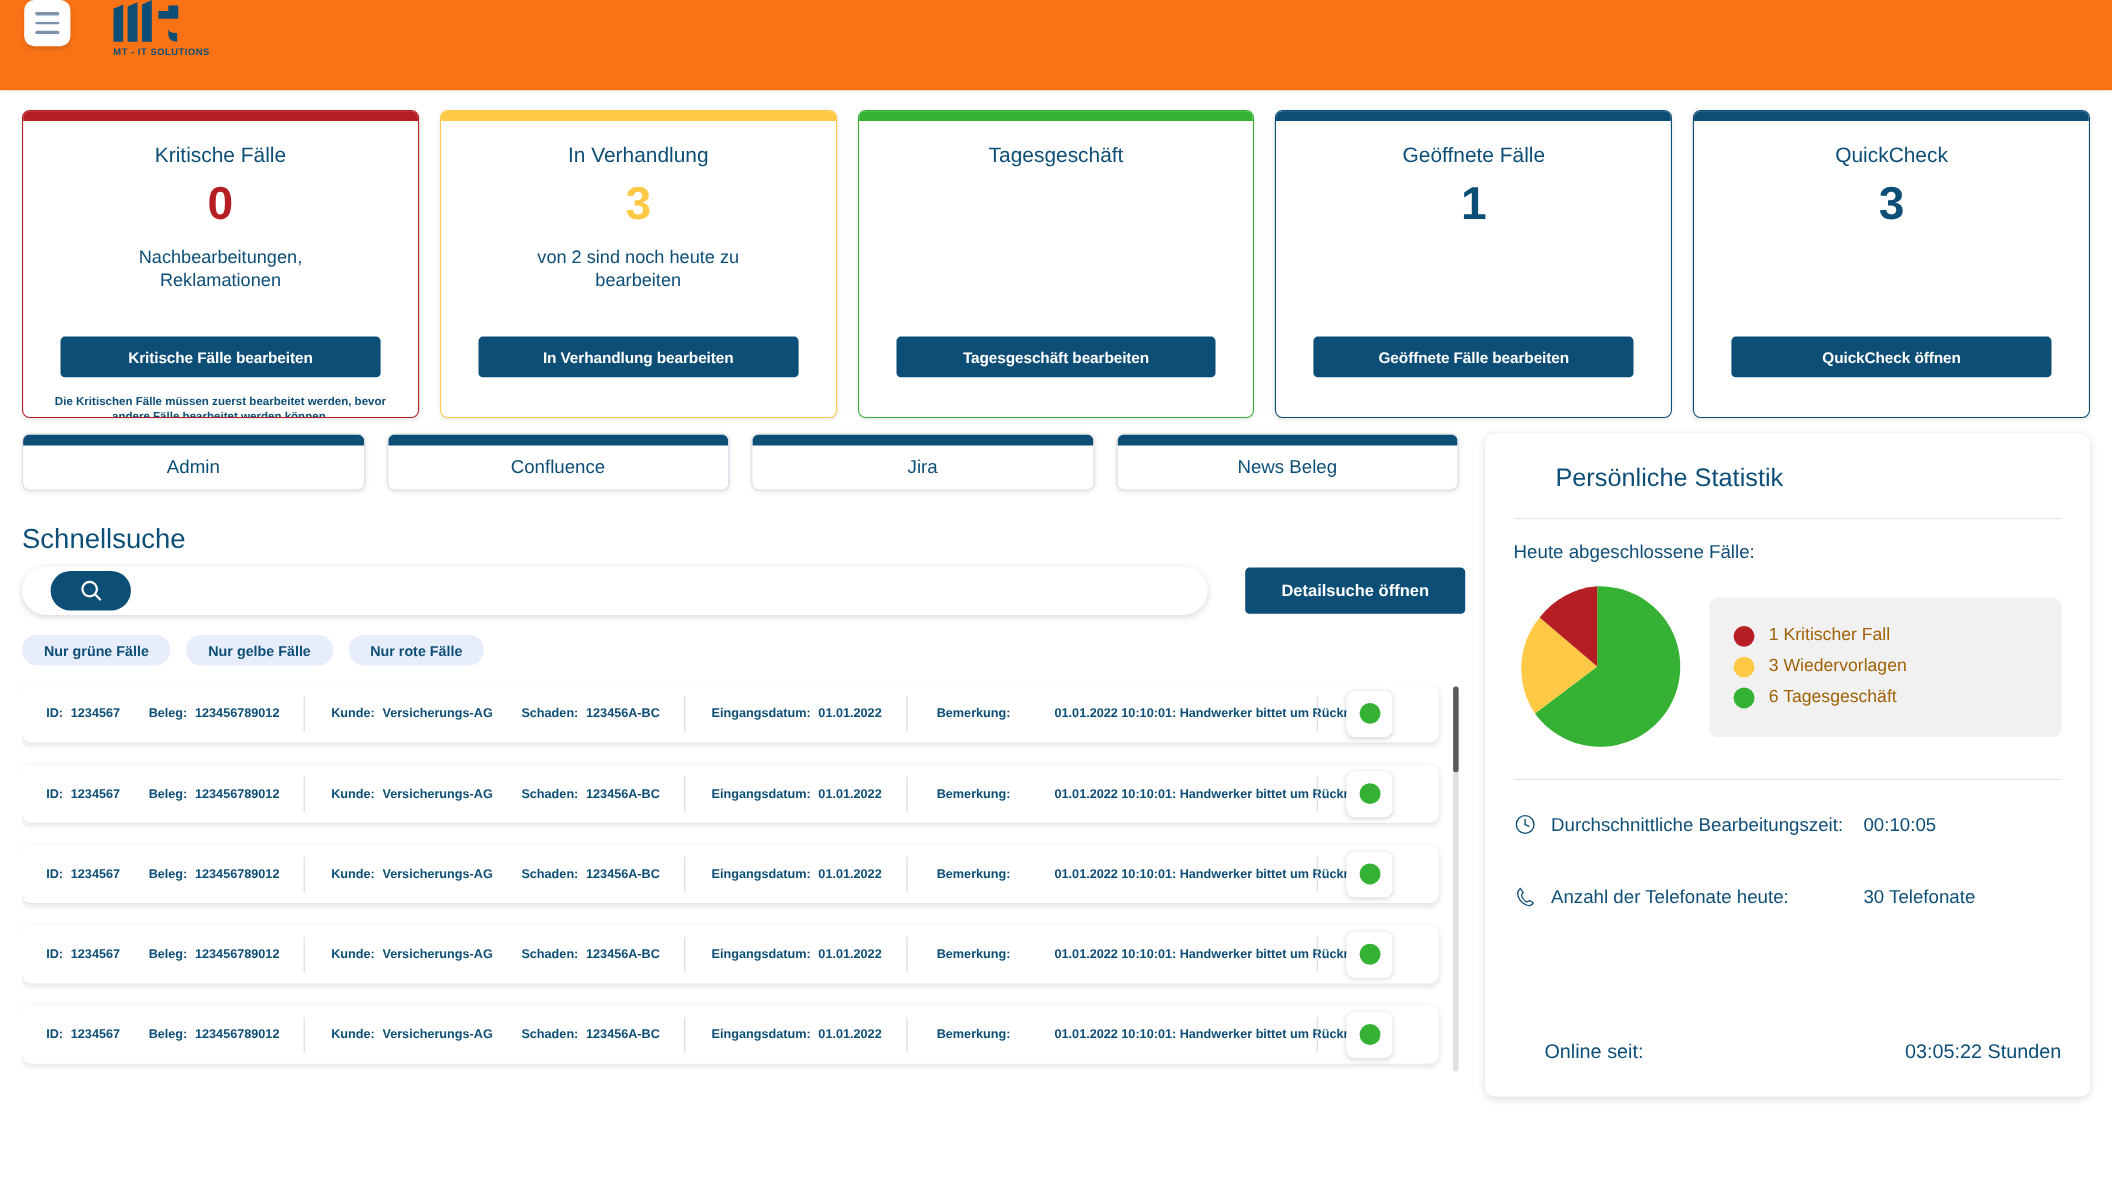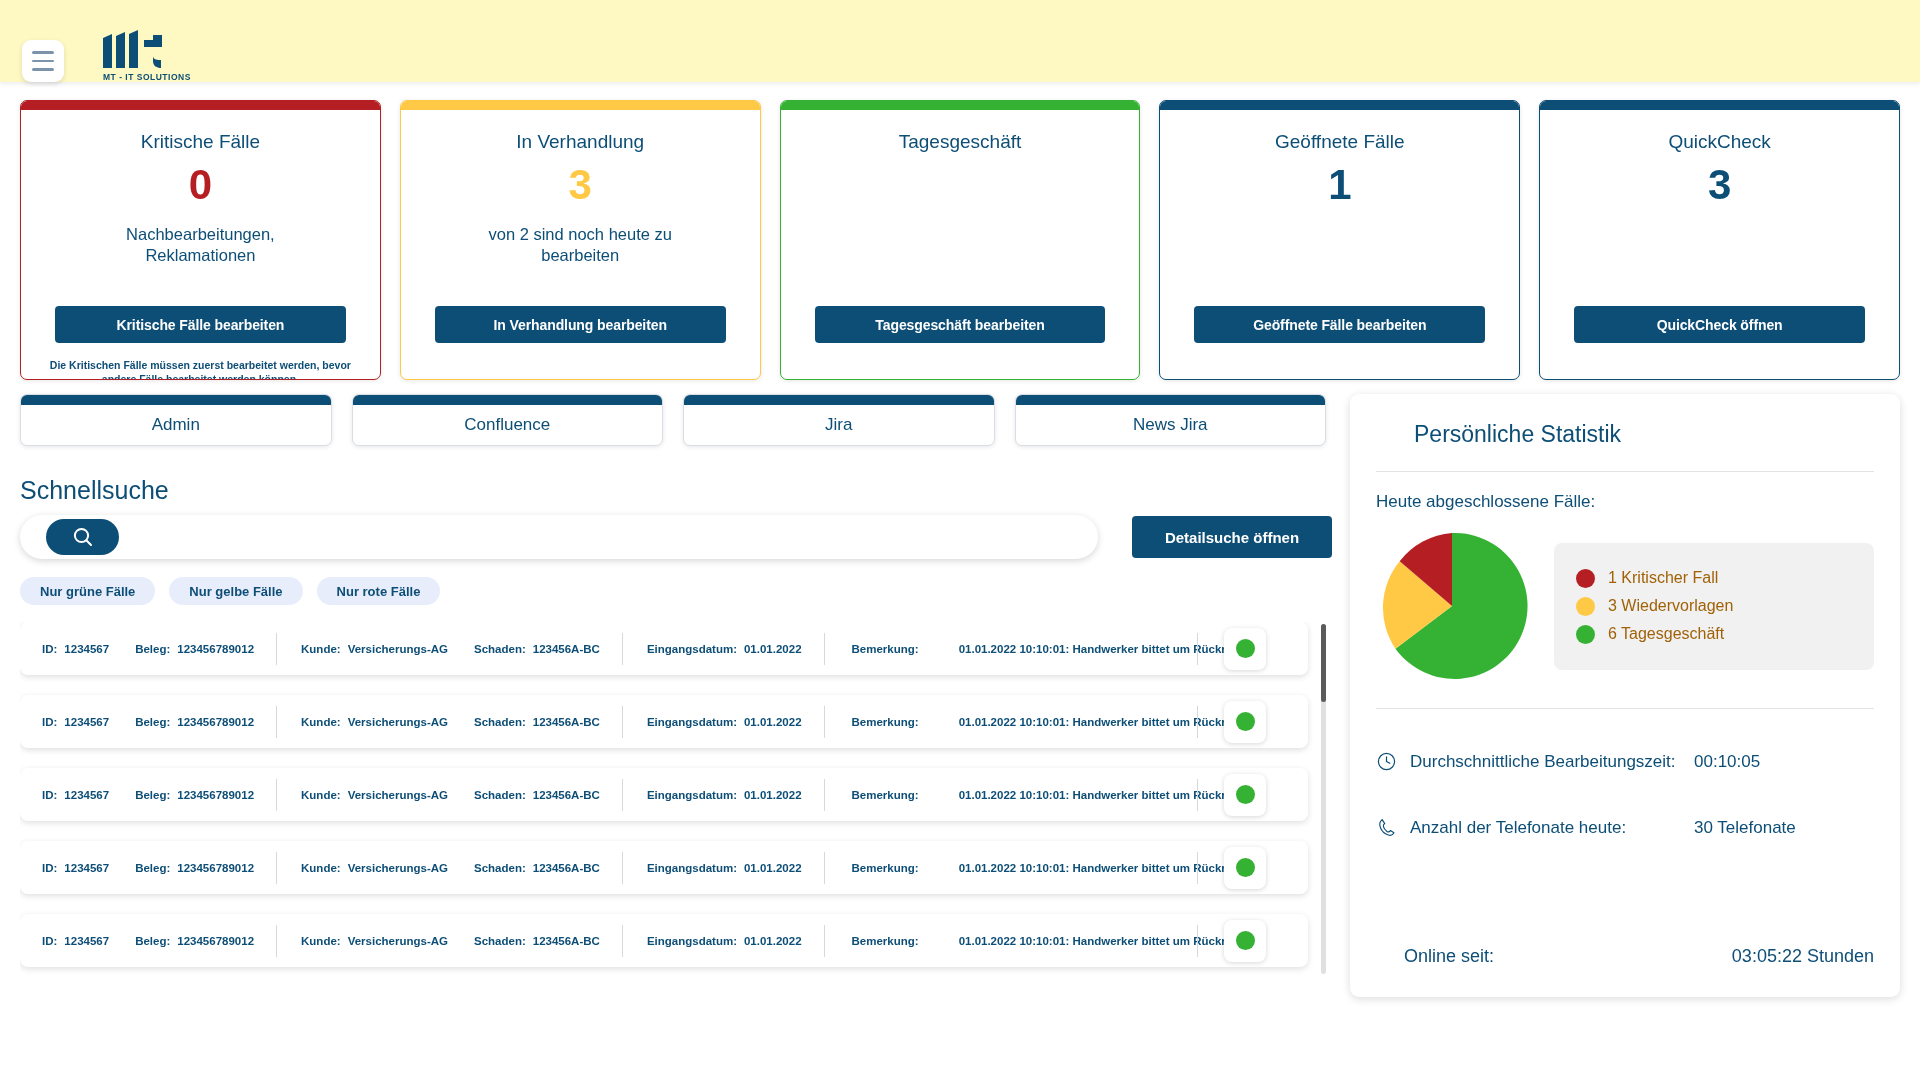--- a/index.html
+++ b/index.html
@@ -8,23 +8,23 @@
     overflow: hidden;
     background: #ffffff;
     font-family: "Liberation Sans", sans-serif;
     color: #0d4e77;
   }
   body { position: relative; }
 
   
   .header {
     height: 82px;
-    background: #fef9c3;
-    display: flex;
-    align-items: flex-end;
+    background: #f97316;
+    display: flex;
+    align-items: flex-start;
     padding-left: 22px;
     box-shadow: 0 2px 4px rgba(0,0,0,0.07);
     position: relative;
     z-index: 5;
   }
   .menu-btn {
     width: 42px; height: 42px;
     background: #ffffff;
     border-radius: 9px;
     box-shadow: 0 2px 5px rgba(0,0,0,0.13);
@@ -349,21 +349,21 @@
   }
   .legend-item {
     display: flex; align-items: center; gap: 13px;
     font-size: 16px;
     color: #a16207;
   }
   .legend-dot { width: 19px; height: 19px; border-radius: 50%; flex: 0 0 19px; }
   .stat-row {
     display: flex;
     align-items: center;
-    margin-top: 42px;
+    margin-top: 30px;
     font-size: 17px;
     color: #0d4e77;
   }
   .stat-row .ico { width: 34px; flex: 0 0 34px; display: flex; align-items: center; }
   .stat-row .lab { flex: 1 1 auto; }
   .stat-row .val { width: 180px; flex: 0 0 180px; }
   .online-row {
     display: flex;
     align-items: center;
     font-size: 18px;
@@ -452,21 +452,21 @@
       <div class="nav-tile">
         <div class="topbar"></div>
         <span>Confluence</span>
       </div>
       <div class="nav-tile">
         <div class="topbar"></div>
         <span>Jira</span>
       </div>
       <div class="nav-tile">
         <div class="topbar"></div>
-        <span>News Jira</span>
+        <span>News Beleg</span>
       </div>
     </div>
 
     <div class="section-title">Schnellsuche</div>
 
     <div class="search-row">
       <div class="search-box">
         <button class="search-go">
           <svg width="24" height="24" viewBox="0 0 24 24">
             <circle cx="10.5" cy="10.5" r="6.6" fill="none" stroke="#ffffff" stroke-width="2"></circle>

